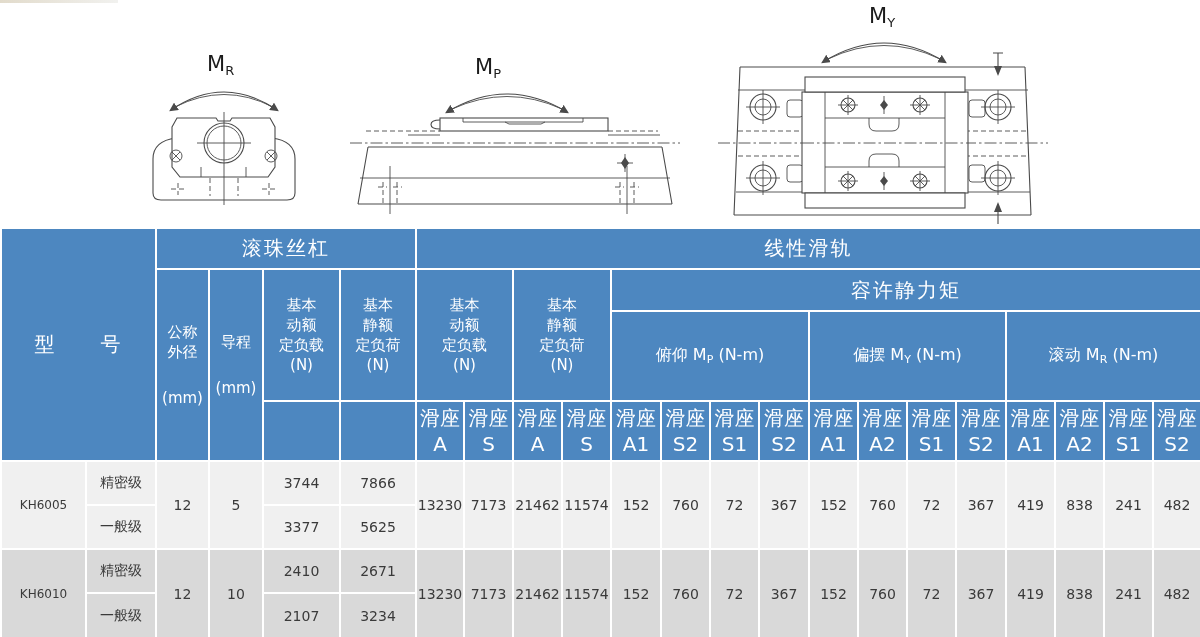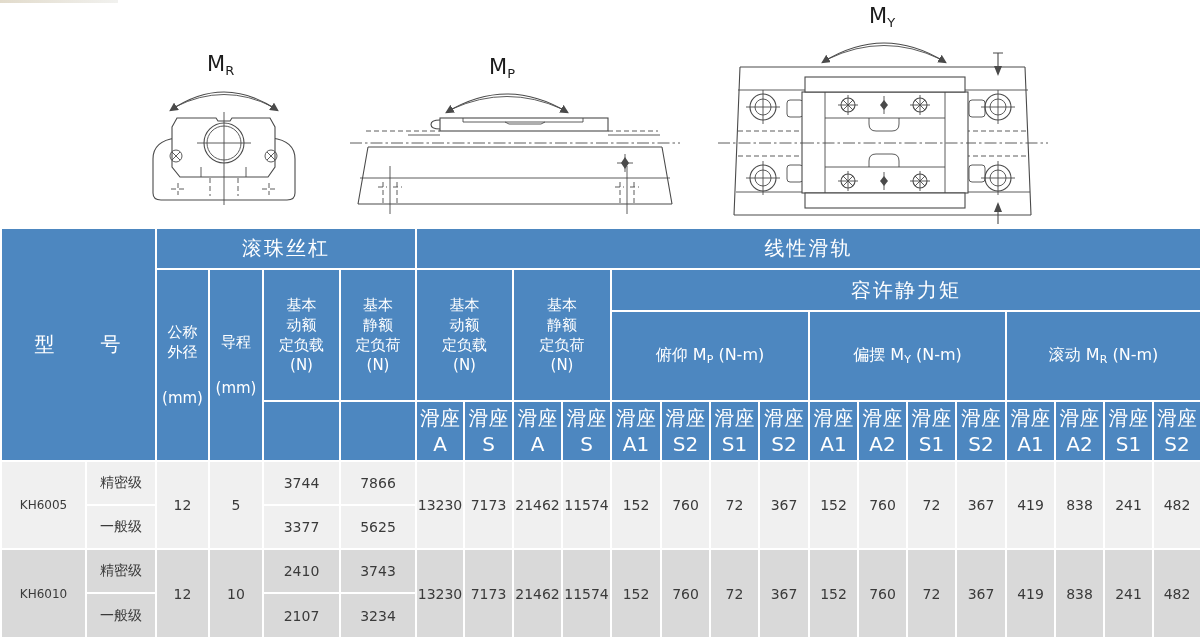--- a/index.html
+++ b/index.html
@@ -45,21 +45,21 @@
   tbody td.model{font-size:12px}
 </style>
 </head>
 <body>
 
 <div class="artifact"></div>
 
 <div class="diagram-strip">
 
   <div class="mlabel" style="left:207px;top:52px"><span>M</span><sub>R</sub></div>
-  <div class="mlabel" style="left:489px;top:55px"><span>M</span><sub>P</sub></div>
+  <div class="mlabel" style="left:475px;top:55px"><span>M</span><sub>P</sub></div>
   <div class="mlabel" style="left:869px;top:4px"><span>M</span><sub>Y</sub></div>
 
   <svg style="left:140px;top:45px" width="185" height="180" viewBox="140 45 185 180">
     <defs>
         <marker id="ah1" viewBox="0 0 10 10" refX="7.5" refY="5" markerWidth="8" markerHeight="8" orient="auto-start-reverse">
           <path d="M0,0 L10,5 L0,10 z" fill="#4a4a4a"></path>
         </marker>
       </defs>
     <g>
       <path class="ln" d="M 171 110 Q 224 74 277 110" marker-start="url(#ah1)" marker-end="url(#ah1)"></path>
@@ -314,21 +314,21 @@
       <td>一般级</td>
       <td>3377</td>
       <td>5625</td>
     </tr>
     <tr class="g1" style="height:44px">
       <td class="model" rowspan="2">KH6010</td>
       <td>精密级</td>
       <td rowspan="2">12</td>
       <td rowspan="2">10</td>
       <td>2410</td>
-      <td>3743</td>
+      <td>2671</td>
       <td rowspan="2">13230</td>
       <td rowspan="2">7173</td>
       <td rowspan="2">21462</td>
       <td rowspan="2">11574</td>
       <td rowspan="2">152</td>
       <td rowspan="2">760</td>
       <td rowspan="2">72</td>
       <td rowspan="2">367</td>
       <td rowspan="2">152</td>
       <td rowspan="2">760</td>

